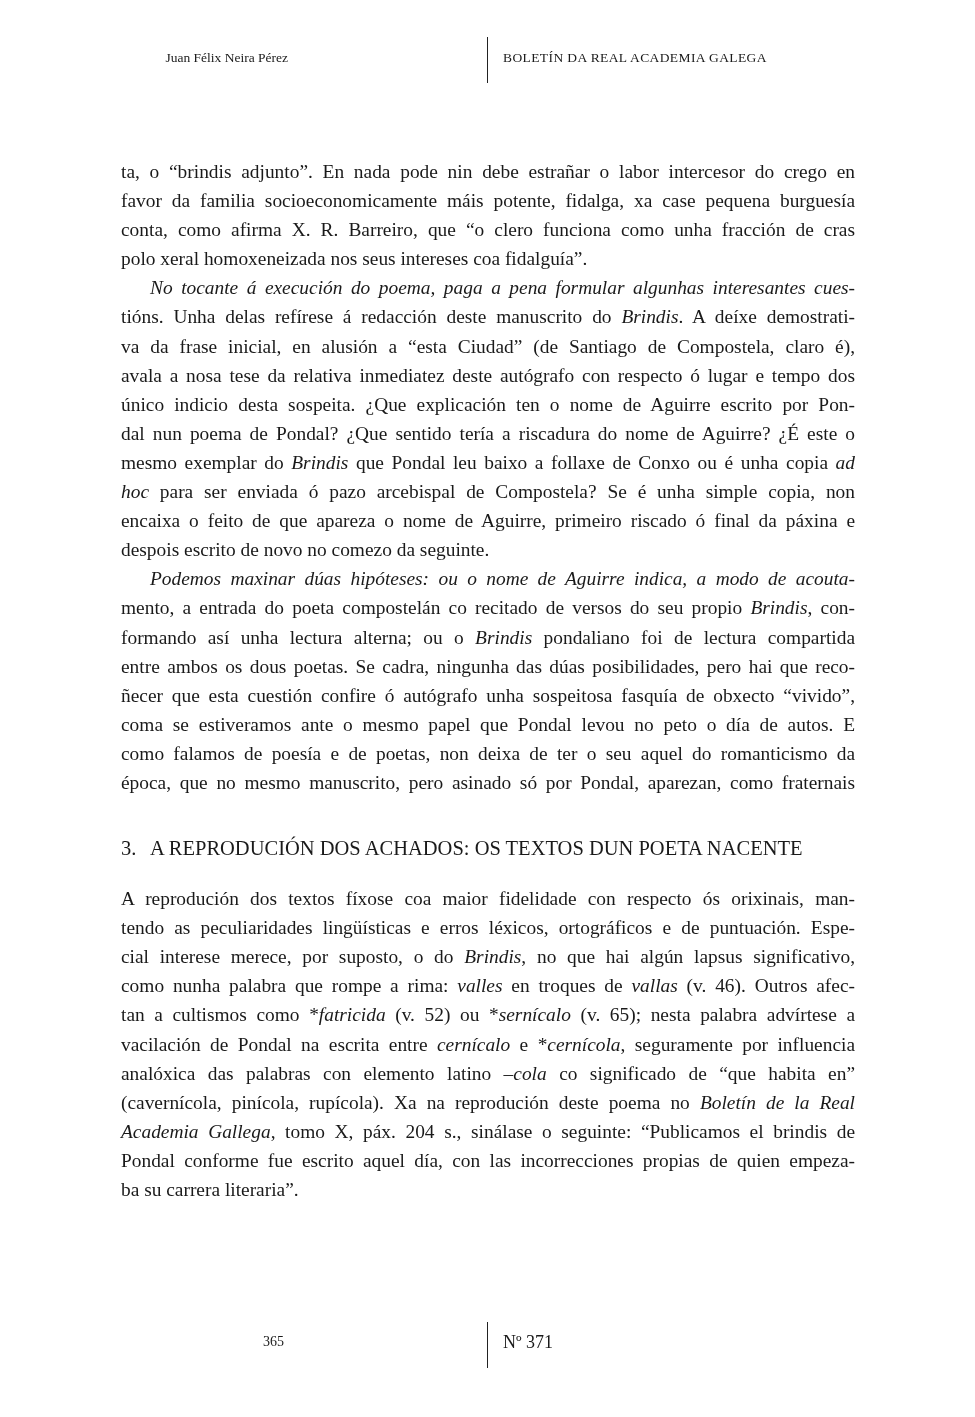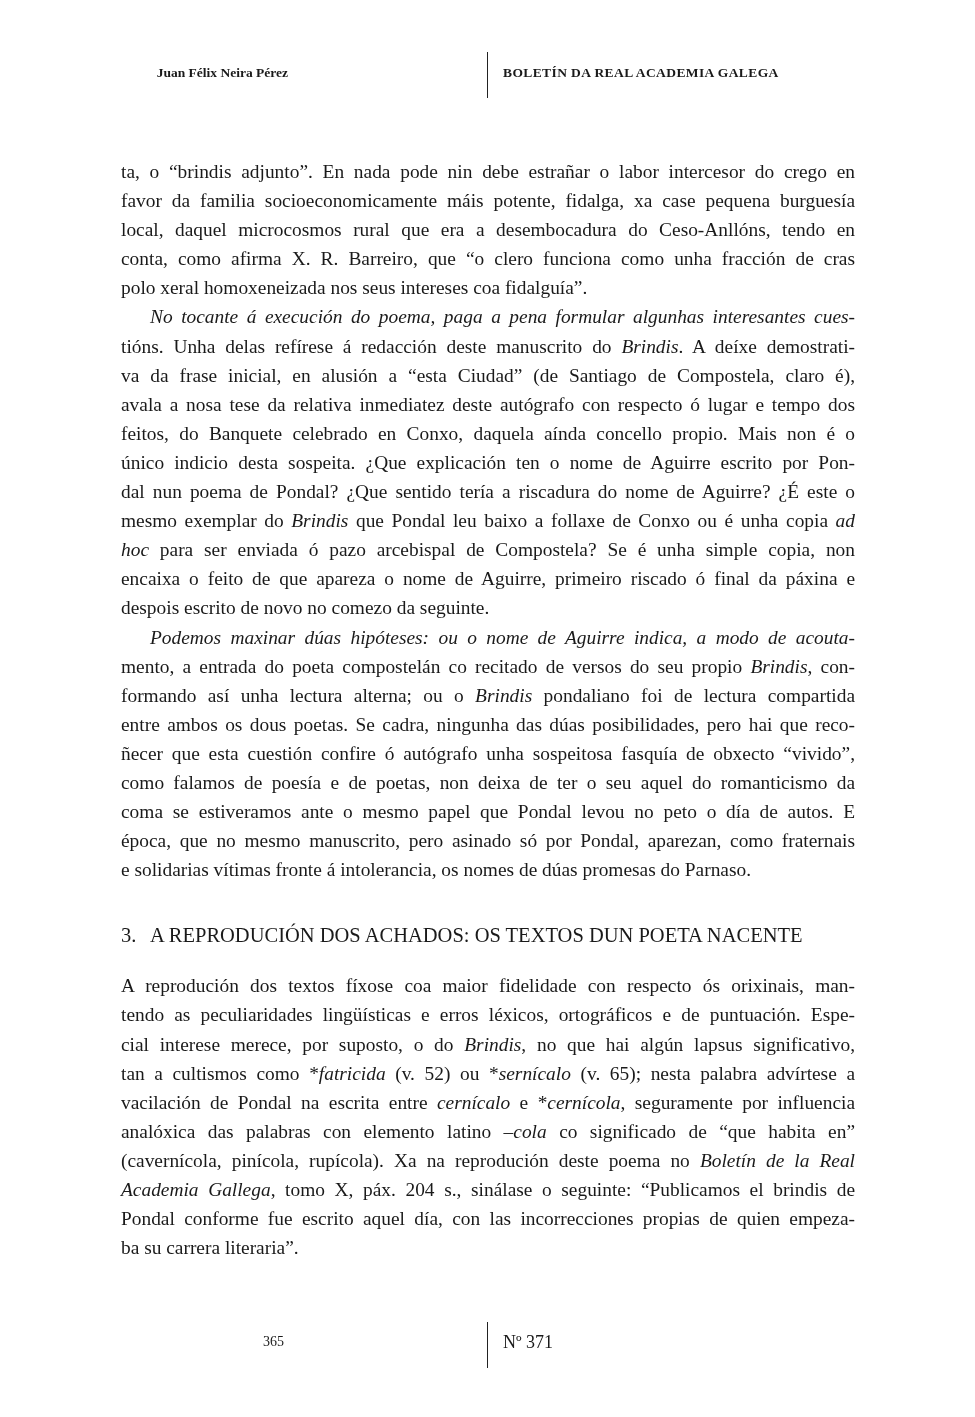--- a/index.html
+++ b/index.html
@@ -2,21 +2,21 @@
 <html><head>
 <meta charset="utf-8">
 <style>
   html, body { margin: 0; padding: 0; background: #ffffff; }
   body {
     width: 975px; height: 1417px; position: relative; overflow: hidden;
     font-family: "Liberation Serif", "DejaVu Serif", serif;
     color: #1a1a1a;
   }
   .header {
-    position: absolute; top: 52px; left: 0; width: 793px; height: 46px; font-weight: bold;
+    position: absolute; top: 37px; left: 0; width: 793px; height: 46px;
   }
   .header .author {
     position: absolute; right: 505px; top: 13px;
     font-size: 13.5px; white-space: nowrap;
   }
   .header .sep, .footer .sep {
     position: absolute; left: 487px; width: 1px; background: #222;
   }
   .header .sep { top: 0; height: 46px; }
   .header .journal {
@@ -58,57 +58,55 @@
   <span class="author">Juan Félix Neira Pérez</span>
   <span class="sep"></span>
   <span class="journal">BOLETÍN DA REAL ACADEMIA GALEGA</span>
 </div>
 
 <div class="body-text">
   <div id="paras">
       <div>
         <span class="line"><span>ta, o “brindis adjunto”. En nada pode nin debe estrañar o labor intercesor do crego en</span></span>
         <span class="line"><span>favor da familia socioeconomicamente máis potente, fidalga, xa case pequena burguesía</span></span>
-        <span class="line"><span>local, daquel microcosmos rural que era a desembocadura do Ceso-Anllóns, tendo en</span></span>
         <span class="line"><span>conta, como afirma X. R. Barreiro, que “o clero funciona como unha fracción de cras</span></span>
         <span class="line last"><span>polo xeral homoxeneizada nos seus intereses coa fidalguía”.</span></span>
       </div>
       <div>
         <span class="line indent"><span>No tocante á execución do poema, paga a pena formular algunhas interesantes cues-</span></span>
         <span class="line"><span>tións. Unha delas refírese á redacción deste manuscrito do </span><em>Brindis</em><span>. A deíxe demostrati-</span></span>
         <span class="line"><span>va da frase inicial, en alusión a “esta Ciudad” (de Santiago de Compostela, claro é),</span></span>
         <span class="line"><span>avala a nosa tese da relativa inmediatez deste autógrafo con respecto ó lugar e tempo dos</span></span>
-        <span class="line"><span>feitos, do Banquete celebrado en Conxo, daquela aínda concello propio. Mais non é o</span></span>
         <span class="line"><span>único indicio desta sospeita. ¿Que explicación ten o nome de Aguirre escrito por Pon-</span></span>
         <span class="line"><span>dal nun poema de Pondal? ¿Que sentido tería a riscadura do nome de Aguirre? ¿É este o</span></span>
         <span class="line"><span>mesmo exemplar do </span><em>Brindis</em><span> que Pondal leu baixo a follaxe de Conxo ou é unha copia </span><em>ad</em></span>
         <span class="line"><em>hoc</em><span> para ser enviada ó pazo arcebispal de Compostela? Se é unha simple copia, non</span></span>
         <span class="line"><span>encaixa o feito de que apareza o nome de Aguirre, primeiro riscado ó final da páxina e</span></span>
         <span class="line last"><span>despois escrito de novo no comezo da seguinte.</span></span>
       </div>
       <div>
         <span class="line indent"><span>Podemos maxinar dúas hipóteses: ou o nome de Aguirre indica, a modo de acouta-</span></span>
         <span class="line"><span>mento, a entrada do poeta compostelán co recitado de versos do seu propio </span><em>Brindis</em><span>, con-</span></span>
         <span class="line"><span>formando así unha lectura alterna; ou o </span><em>Brindis</em><span> pondaliano foi de lectura compartida</span></span>
         <span class="line"><span>entre ambos os dous poetas. Se cadra, ningunha das dúas posibilidades, pero hai que reco-</span></span>
         <span class="line"><span>ñecer que esta cuestión confire ó autógrafo unha sospeitosa fasquía de obxecto “vivido”,</span></span>
+        <span class="line"><span>coma se estiveramos ante o mesmo papel que Pondal levou no peto o día de autos. E</span></span>
         <span class="line"><span>como falamos de poesía e de poetas, non deixa de ter o seu aquel do romanticismo da</span></span>
-        <span class="line"><span>coma se estiveramos ante o mesmo papel que Pondal levou no peto o día de autos. E</span></span>
         <span class="line"><span>época, que no mesmo manuscrito, pero asinado só por Pondal, aparezan, como fraternais</span></span>
-        <span class="line last"><span>e solidarias vítimas fronte á intolerancia, os nomes de dúas promesas do Parnaso.</span></span>
       </div>
     </div>
   <div class="heading">
     <span class="num">3.</span><span>A REPRODUCIÓN DOS ACHADOS: OS TEXTOS DUN POETA NACENTE</span>
   </div>
   <div id="section-paras">
       <div>
         <span class="line"><span>A reprodución dos textos fíxose coa maior fidelidade con respecto ós orixinais, man-</span></span>
         <span class="line"><span>tendo as peculiaridades lingüísticas e erros léxicos, ortográficos e de puntuación. Espe-</span></span>
         <span class="line"><span>cial interese merece, por suposto, o do </span><em>Brindis</em><span>, no que hai algún lapsus significativo,</span></span>
+        <span class="line"><span>como nunha palabra que rompe a rima: </span><em>valles</em><span> en troques de </span><em>vallas</em><span> (v. 46). Outros afec-</span></span>
         <span class="line"><span>tan a cultismos como *</span><em>fatricida</em><span> (v. 52) ou *</span><em>sernícalo</em><span> (v. 65); nesta palabra advírtese a</span></span>
         <span class="line"><span>vacilación de Pondal na escrita entre </span><em>cernícalo</em><span> e *</span><em>cernícola</em><span>, seguramente por influencia</span></span>
         <span class="line"><span>analóxica das palabras con elemento latino –</span><em>cola</em><span> co significado de “que habita en”</span></span>
         <span class="line"><span>(cavernícola, pinícola, rupícola). Xa na reprodución deste poema no </span><em>Boletín de la Real</em></span>
         <span class="line"><em>Academia Gallega</em><span>, tomo X, páx. 204 s., sinálase o seguinte: “Publicamos el brindis de</span></span>
         <span class="line"><span>Pondal conforme fue escrito aquel día, con las incorrecciones propias de quien empeza-</span></span>
         <span class="line last"><span>ba su carrera literaria”.</span></span>
       </div>
     </div>
 </div>

